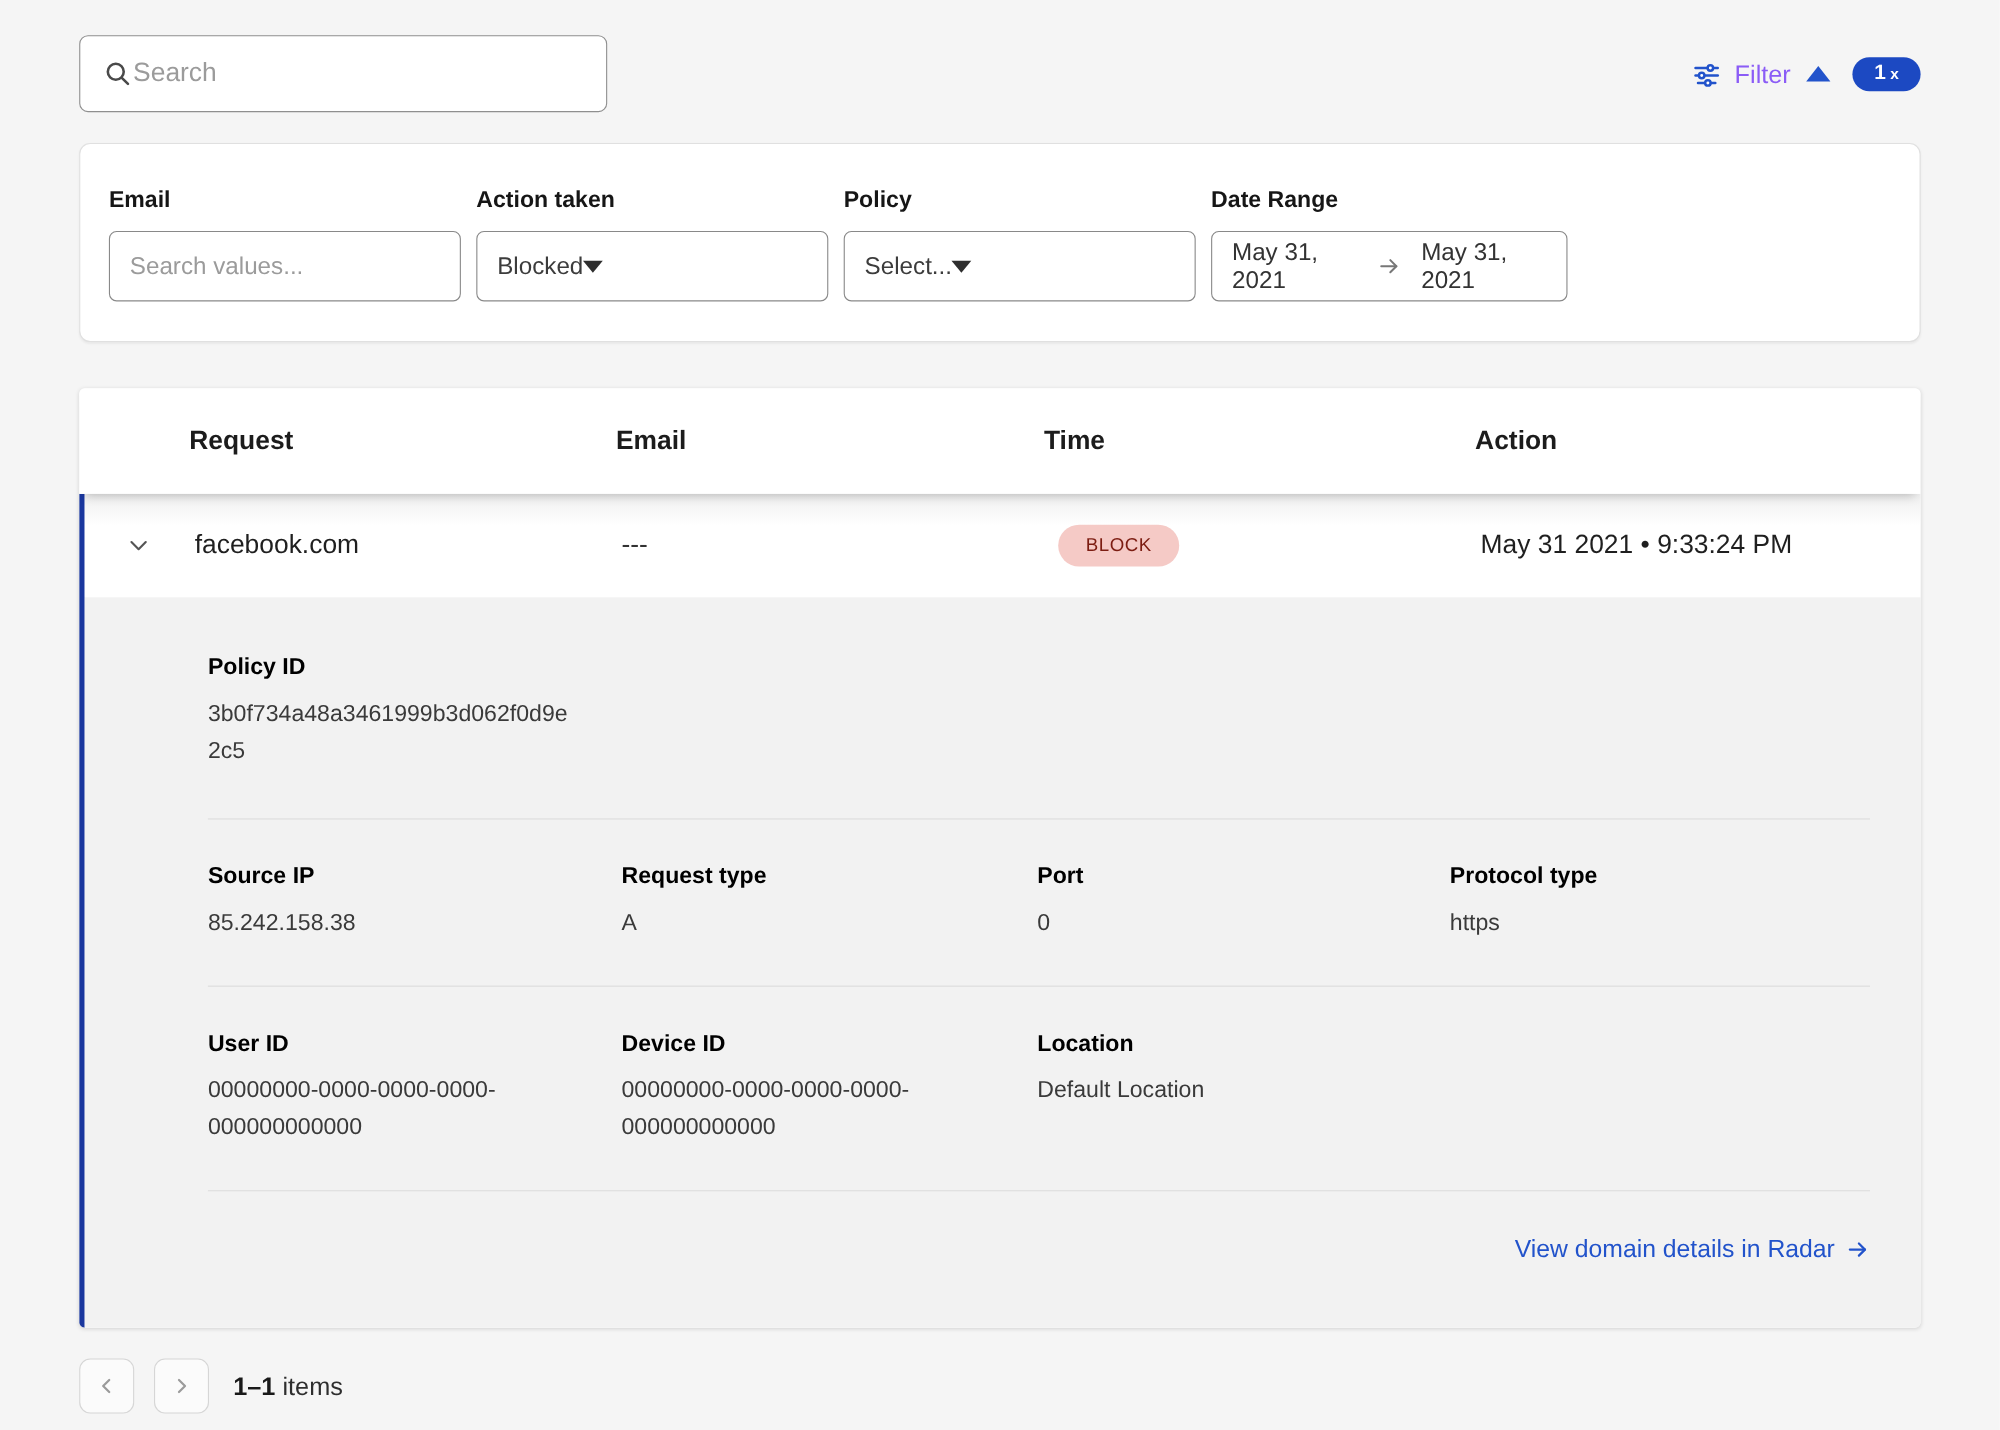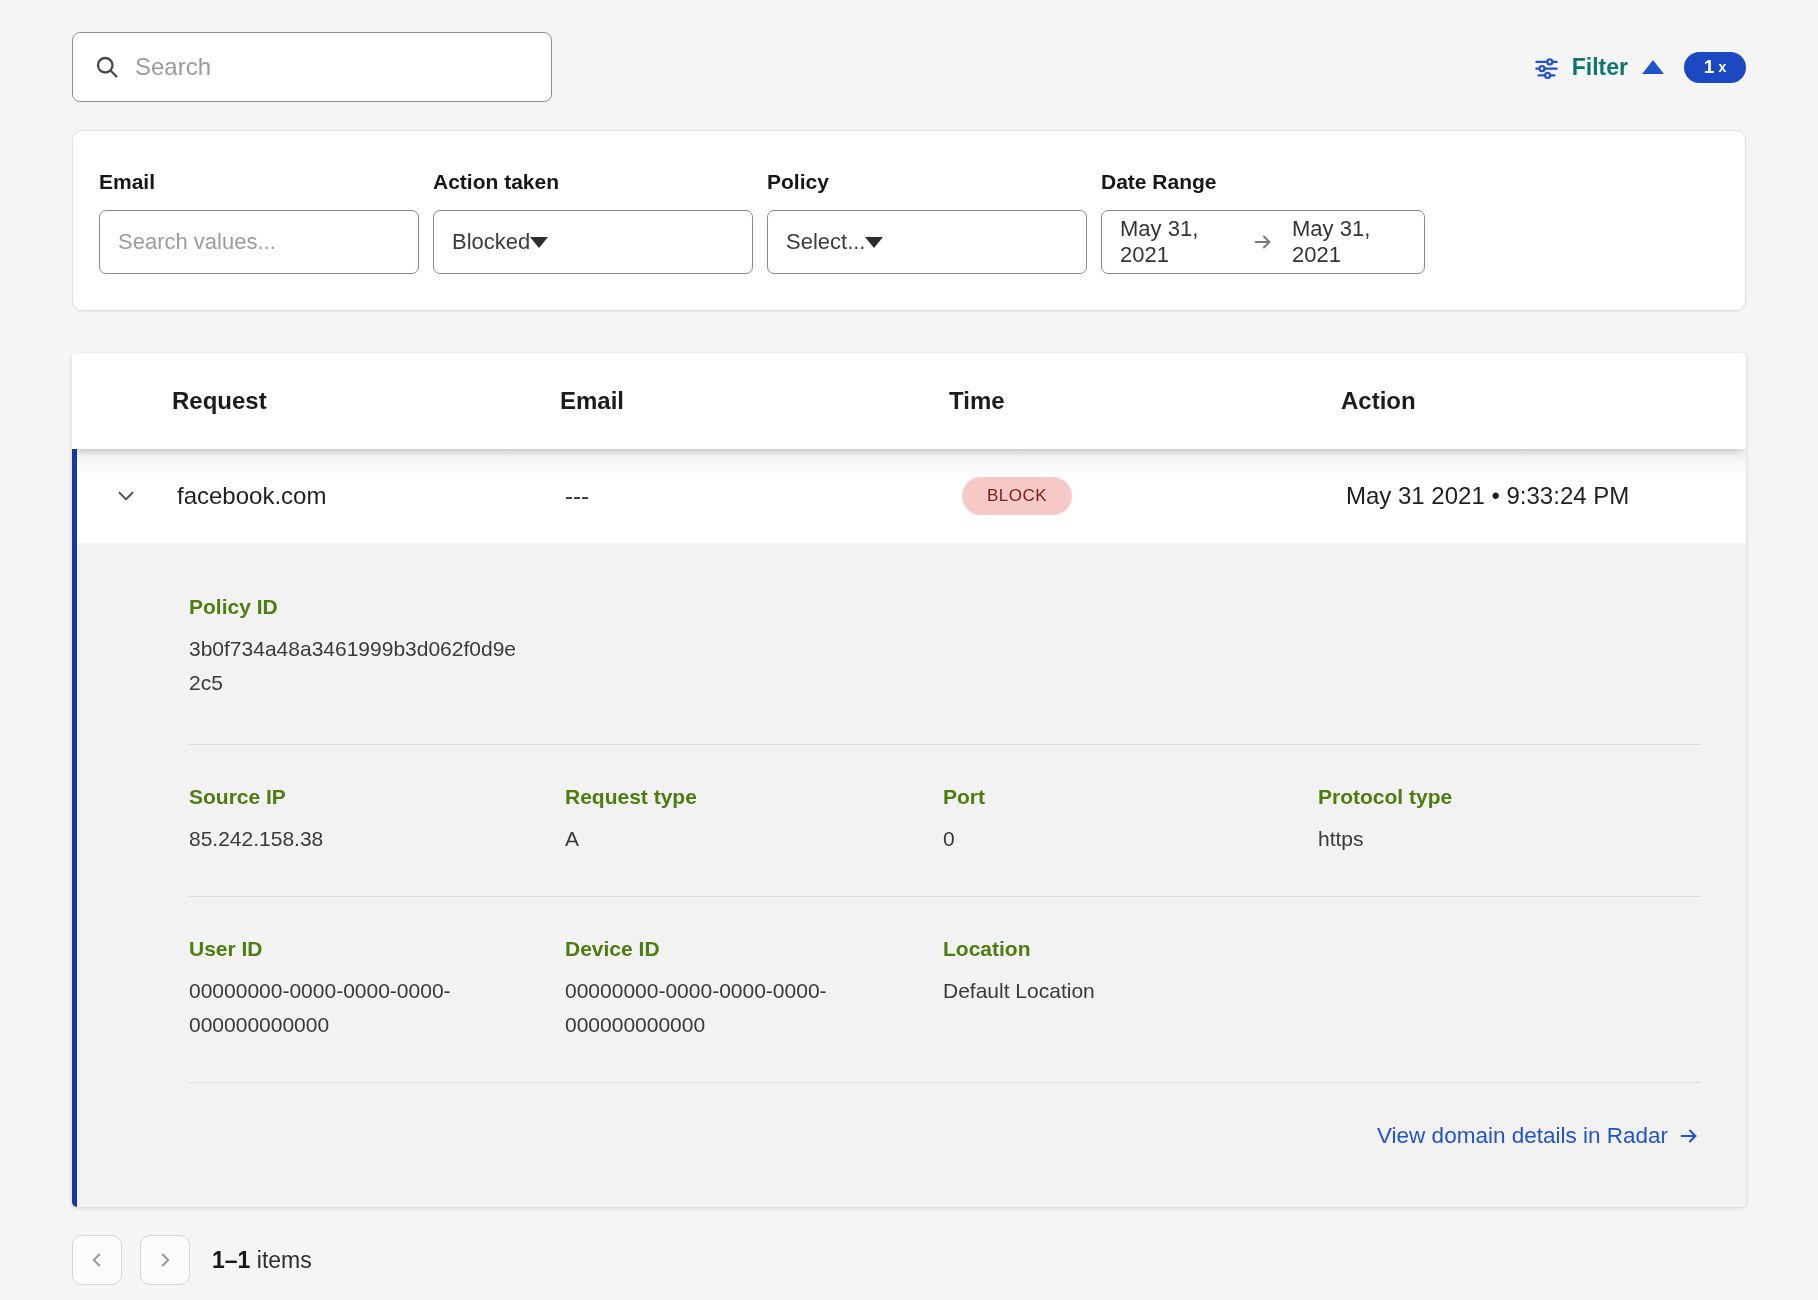--- a/index.html
+++ b/index.html
@@ -3,28 +3,28 @@
 <meta charset="utf-8">
 <style>
   * { margin:0; padding:0; box-sizing:border-box; }
   html,body { width:1818px; height:1300px; overflow:hidden; }
   body { background:#f5f5f5; font-family:"Liberation Sans", sans-serif; color:#222; }
   .page { width:1818px; height:1300px; padding:32px 72px 0 72px; position:relative; }
 
   
   .topbar { display:flex; justify-content:space-between; align-items:center; }
   .searchbox { width:480px; height:70px; background:#fff; border:1px solid #8f8f8f;
-               border-radius:8px; display:flex; align-items:center; padding:0 20px; gap:14px; }
+               border-radius:8px; display:flex; align-items:center; padding:0 20px; }
   .searchbox svg { flex:0 0 auto; }
   .searchbox input { border:none; outline:none; flex:1; font-size:24px; color:#333;
                      font-family:"Liberation Sans", sans-serif; background:transparent; }
   .searchbox input::placeholder { color:#9b9b9b; }
 
   .filter-control { display:flex; align-items:center; gap:12px; cursor:pointer; }
-  .filter-label { color:#0f766e; font-size:23px; font-weight:bold; }
+  .filter-label { color:#8b5cf6; font-size:23px; font-weight:normal; }
   .caret-up { width:0; height:0; border-left:11px solid transparent; border-right:11px solid transparent;
               border-bottom:14px solid #2253cb; margin-left:2px; }
   .filter-badge { background:#1c49c2; color:#fff; border-radius:999px; min-width:62px; height:31px;
                   display:flex; align-items:center; justify-content:center; gap:4px; padding:0 14px; margin-left:8px; }
   .filter-badge .cnt { font-size:19px; font-weight:bold; }
   .filter-badge .tms { font-size:14px; font-weight:bold; }
 
   
   .filter-panel { margin-top:28px; background:#fff; border:1px solid #e0e0e0; border-radius:10px;
                   box-shadow:0 1px 2px rgba(0,0,0,.05); padding:38px 26px 36px 26px;
@@ -60,21 +60,21 @@
   .cell-time { font-size:24px; color:#1f1f1f; }
   .block-badge { display:inline-block; background:#f5cac6; color:#7c1d12; font-size:17px;
                  font-weight:normal; letter-spacing:.5px; padding:9px 25px; border-radius:999px; }
 
   
   .details { background:#f2f2f2; padding:0 46px 0 112px; }
   .dsection { border-bottom:1px solid #dcdcdc; }
   .dsection.first { padding:52px 0 44px 0; }
   .dsection.mid { padding:40px 0 40px 0; }
   .dgrid { display:grid; grid-template-columns:376px 378px 375px 1fr; }
-  .dlabel { font-size:21px; font-weight:bold; color:#4d7c0f; margin-bottom:13px; }
+  .dlabel { font-size:21px; font-weight:bold; color:#000000; margin-bottom:13px; }
   .dvalue { font-size:21px; color:#3a3a3a; line-height:34px; }
   .dvalue.hexwrap { max-width:330px; word-break:break-all; }
   .dvalue.idwrap { max-width:320px; }
   .dlink-row { display:flex; justify-content:flex-end; align-items:center;
                padding:40px 0 58px 0; }
   .radar-link { display:flex; align-items:center; gap:10px; color:#2253cb; font-size:22.5px;
                 cursor:pointer; text-decoration:none; }
 
   
   .pagination { display:flex; align-items:center; margin-top:28px; }

